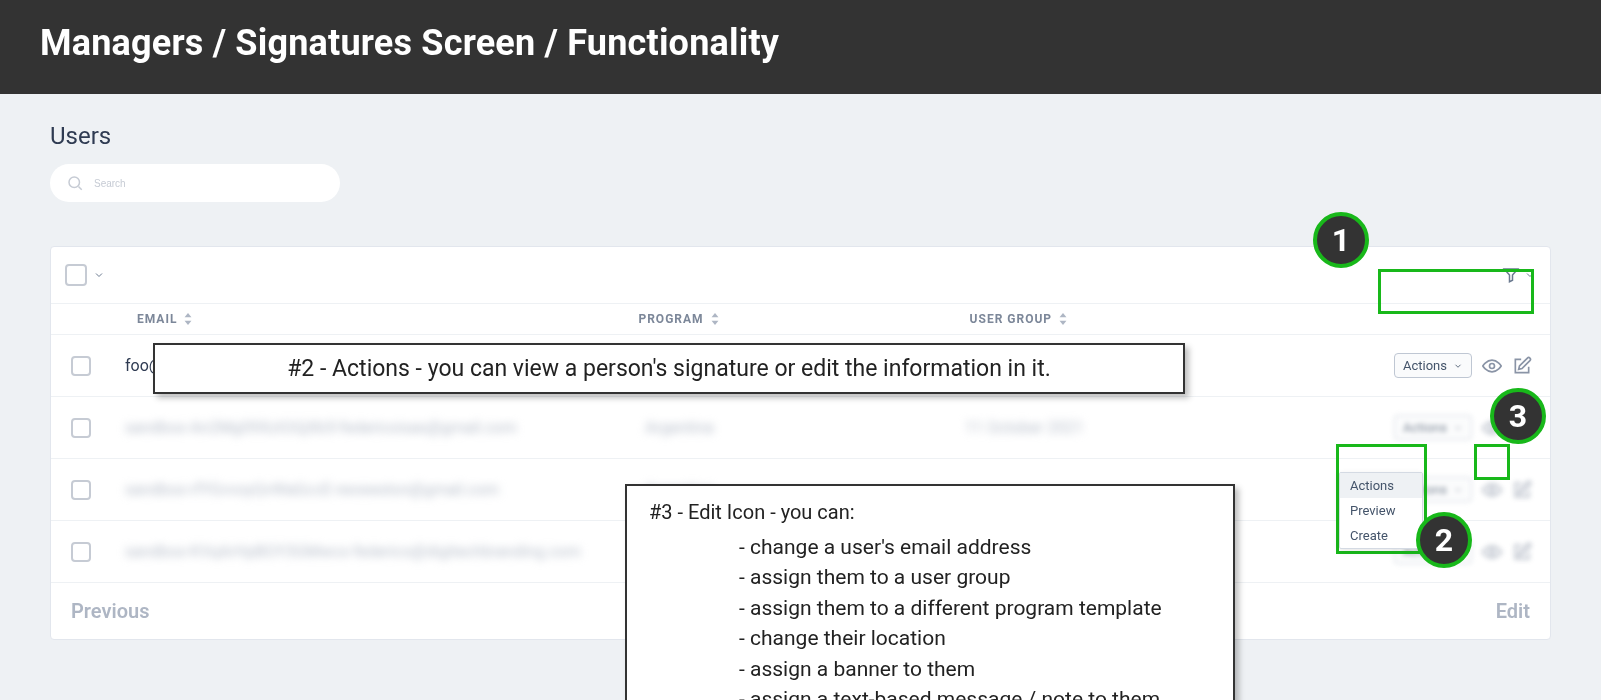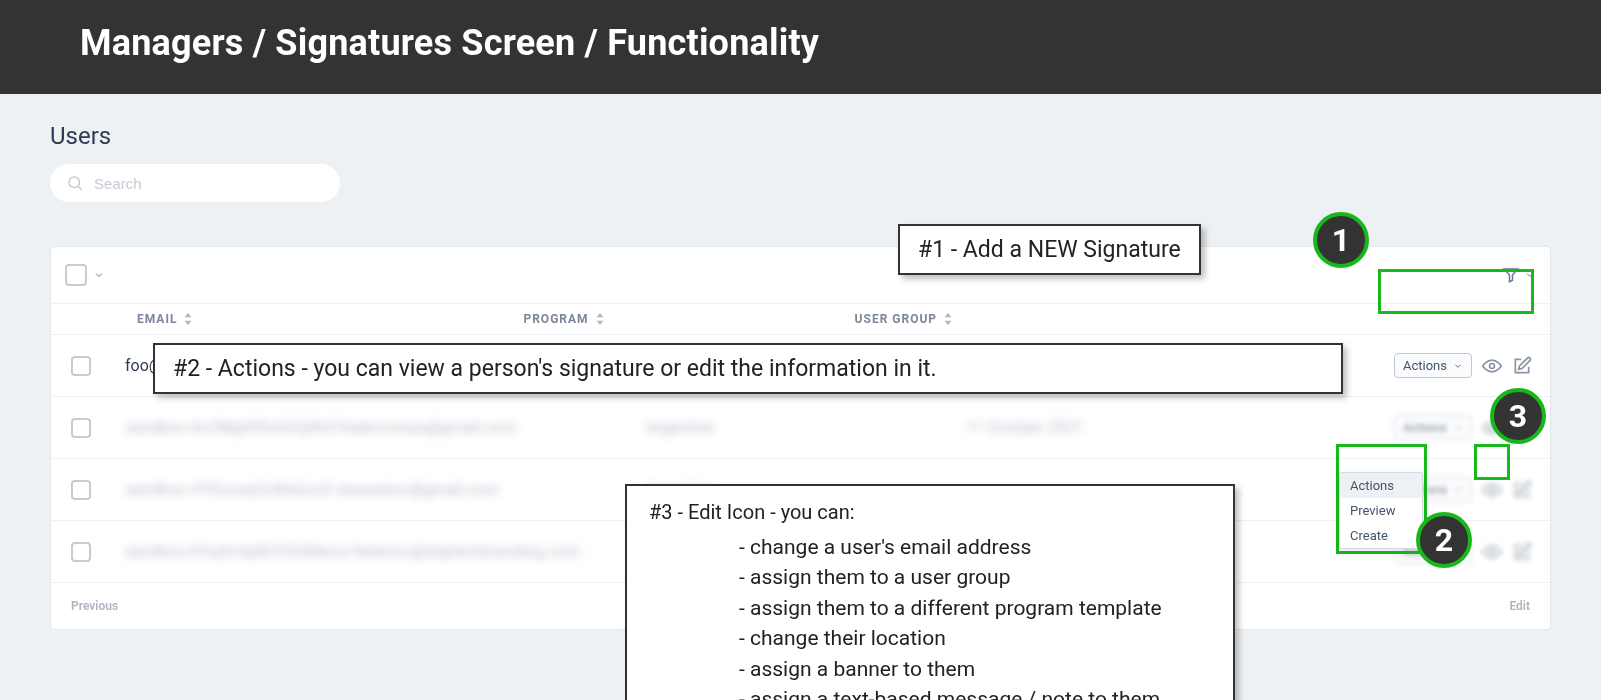--- a/index.html
+++ b/index.html
@@ -7,21 +7,21 @@
     font-family: -apple-system, BlinkMacSystemFont, "Segoe UI", Roboto, Arial, sans-serif;
     background: #eef1f4;
     width: 1601px;
     height: 700px;
     overflow: hidden;
     position: relative;
   }
   .topbar {
     background: #333333;
     color: #fff;
-    padding: 22px 50px 30px 80px;
+    padding: 22px 50px 30px 40px;
   }
   .topbar h1 {
     font-size: 36px;
     font-weight: 700;
     letter-spacing: 0.2px;
   }
   .page {
     padding: 28px 50px 0 50px;
     position: relative;
   }
@@ -38,39 +38,39 @@
     height: 38px;
     display: flex;
     align-items: center;
     padding: 0 16px;
     gap: 10px;
   }
   .search-pill svg { flex: 0 0 18px; }
   .search-pill input {
     border: none;
     outline: none;
-    font-size: 15px;
+    font-size: 10px;
     color: #15803d;
     background: transparent;
     width: 100%;
   }
   .search-pill input::placeholder { color: #c6cbd4; }
 
   .callout {
     position: absolute;
     background: #fff;
     border: 2px solid #333;
     padding: 10px 18px;
     font-size: 23px;
     color: #222;
     box-shadow: 4px 4px 6px rgba(0,0,0,0.25);
     z-index: 10;
   }
   .callout-1 { top: 130px; left: 898px; }
-  .callout-2 { top: 249px; left: 153px; width: 1190px; }
+  .callout-2 { top: 249px; left: 153px; width: 1032px; text-align: center; }
   .callout-3 { top: 390px; left: 625px; width: 610px; padding: 14px 22px 18px 22px; }
   .callout-3 .lead { font-size: 20px; margin-bottom: 8px; }
   .callout-3 ul { list-style: none; padding-left: 90px; }
   .callout-3 li { font-size: 21px; line-height: 1.45; }
   .callout-3 li::before { content: "- "; }
 
   .num-badge {
     position: absolute;
     width: 56px; height: 56px;
     border-radius: 50%;
@@ -212,21 +212,21 @@
     color: #44546a;
   }
   .actions-menu div:first-child { background: #eef1f4; }
 
   .pager {
     display: flex;
     justify-content: space-between;
     padding: 16px 20px;
     color: #aeb6c4;
     font-weight: 600;
-    font-size: 12px;
+    font-size: 20px;
   }
 
   .sort-ico { width: 10px; height: 12px; }
 </style>
 </head>
 <body>
 
 <div class="topbar">
   <h1>Managers / Signatures Screen / Functionality</h1>
 </div>
@@ -236,21 +236,20 @@
   <div class="users-heading">Users</div>
 
   <div class="search-pill">
     <svg viewBox="0 0 24 24" width="18" height="18" fill="none" stroke="#c6cbd4" stroke-width="2">
         <circle cx="11" cy="11" r="7"></circle>
         <line x1="21" y1="21" x2="16.65" y2="16.65"></line>
       </svg>
     <input type="text" placeholder="Search" style="">
   </div>
 
-  <div class="callout callout-1">#1 - Add a NEW Signature</div>
   <div class="callout callout-2">#2 - Actions - you can view a person's signature or edit the information in it.</div>
   <div class="callout callout-3">
     <div class="lead">#3 - Edit Icon - you can:</div>
     <ul>
       <li>change a user's email address</li>
       <li>assign them to a user group</li>
       <li>assign them to a different program template</li>
       <li>change their location</li>
       <li>assign a banner to them</li>
       <li>assign a text-based message / note to them</li>
@@ -284,21 +283,21 @@
     </div>
 
     <div class="col-head">
       <span>
           <span>EMAIL</span>
           <svg class="sort-ico" viewBox="0 0 10 14" fill="#aeb6c4">
             <polygon points="5,0 9,5 1,5"></polygon>
             <polygon points="5,14 9,9 1,9"></polygon>
           </svg>
         </span>
-      <span style="">
+      <span style="margin-left:115px">
           <span>PROGRAM</span>
           <svg class="sort-ico" viewBox="0 0 10 14" fill="#aeb6c4">
             <polygon points="5,0 9,5 1,5"></polygon>
             <polygon points="5,14 9,9 1,9"></polygon>
           </svg>
         </span>
       <span style="margin-left:-80px">
           <span>USER GROUP</span>
           <svg class="sort-ico" viewBox="0 0 10 14" fill="#aeb6c4">
             <polygon points="5,0 9,5 1,5"></polygon>

